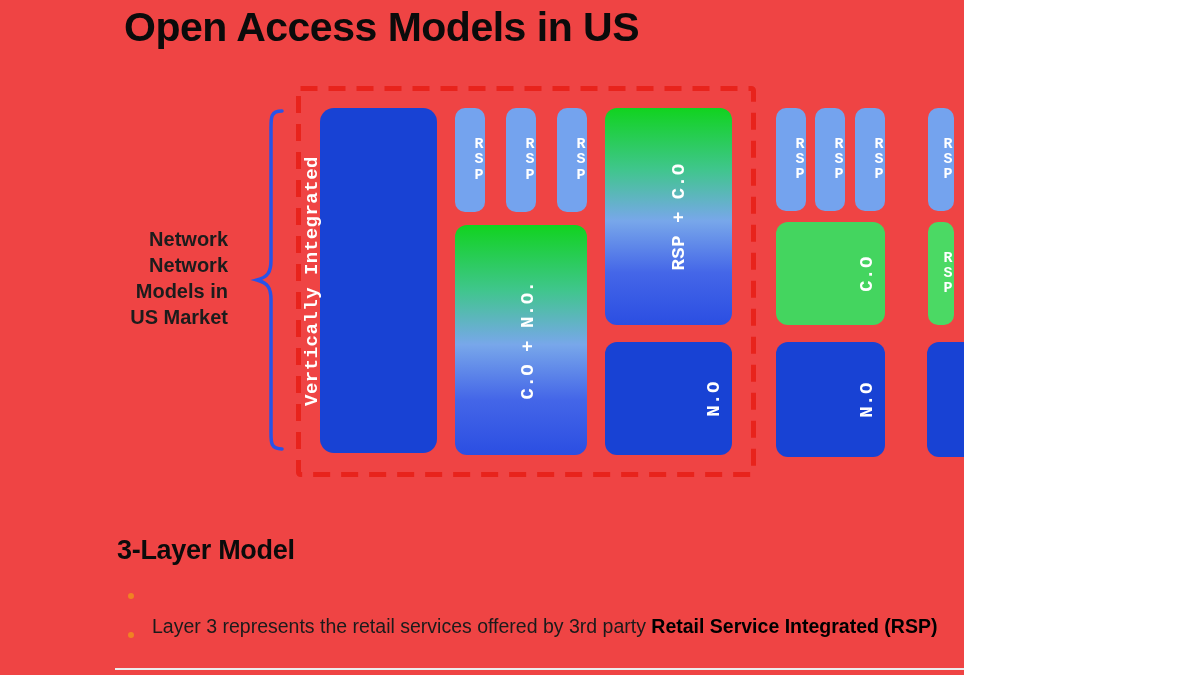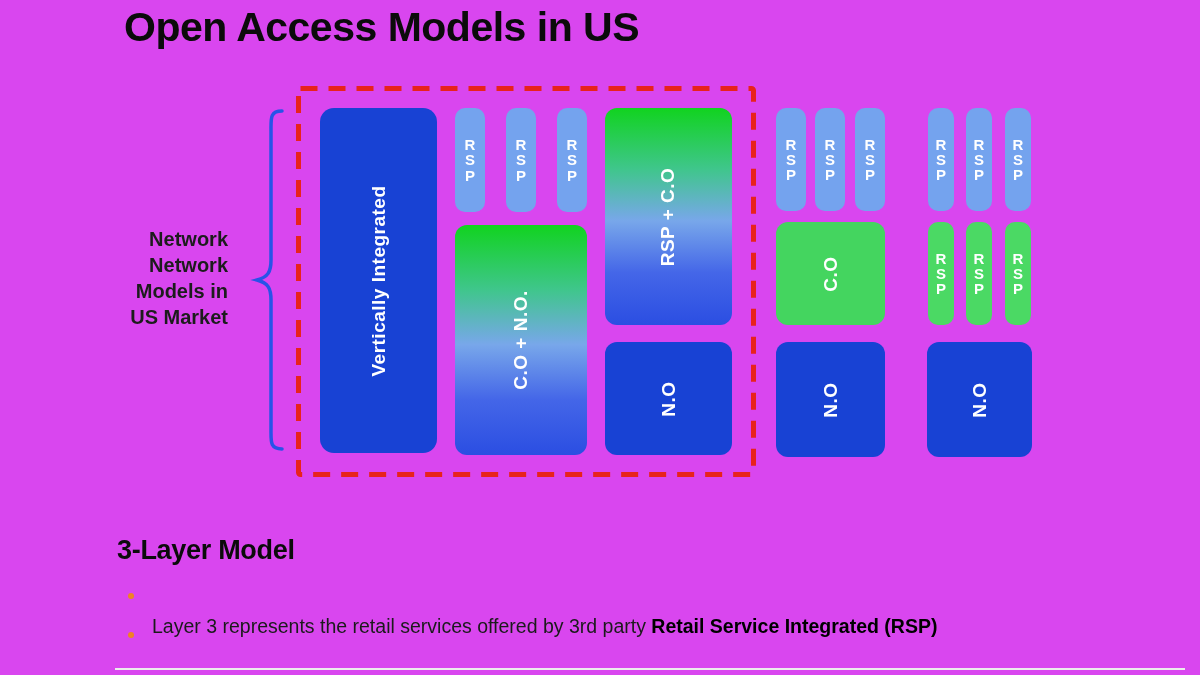--- a/index.html
+++ b/index.html
@@ -1,31 +1,31 @@
 <!DOCTYPE html>
 <html><head>
 <meta charset="utf-8">
 <style>
   html,body { margin:0; padding:0; background:#ffffff; }
   .stage {
-    position:relative; width:1200px; height:675px; overflow:hidden;
-    background:#d946ef; font-family:"Liberation Sans", sans-serif;
+    position:relative; width:964px; height:675px; overflow:hidden;
+    background:#ef4444; font-family:"Liberation Sans", sans-serif;
   }
   .title {
     position:absolute; left:124px; top:4px; margin:0;
     font-size:41px; font-weight:800; letter-spacing:-0.5px; color:#0b0b0b;
   }
   .side-label {
     position:absolute; left:40px; top:226px; width:188px;
     text-align:right; font-size:20px; font-weight:600; color:#1c1c1c; line-height:26px;
   }
   .overlay-svg { position:absolute; left:0; top:0; width:1200px; height:675px; pointer-events:none; }
   .box {
-    position:absolute; display:flex; align-items:center; justify-content:center;
-    color:#ffffff; font-weight:700;
+    position:absolute; display:flex; align-items:center; justify-content:flex-end;
+    color:#ffffff; font-weight:700;font-family:Liberation Mono, monospace;
   }
   .blue  { background:#1842d4; }
   .lb    { background:#74a3ee; }
   .green { background:#44d55f; }
   .green2{ background:#4bd964; }
   .grad  { background:linear-gradient(180deg,#11d31f 0%,#3fc68b 28%,#78a7ea 52%,#4466e8 76%,#2b4ee2 100%); }
   .vlabel { transform:rotate(-90deg); white-space:nowrap; font-size:19px; letter-spacing:0.5px; }
   .rsp-label {
     width:12px; word-break:break-all; line-height:1.02; text-align:center;
     font-size:15px; font-weight:700; letter-spacing:0;

